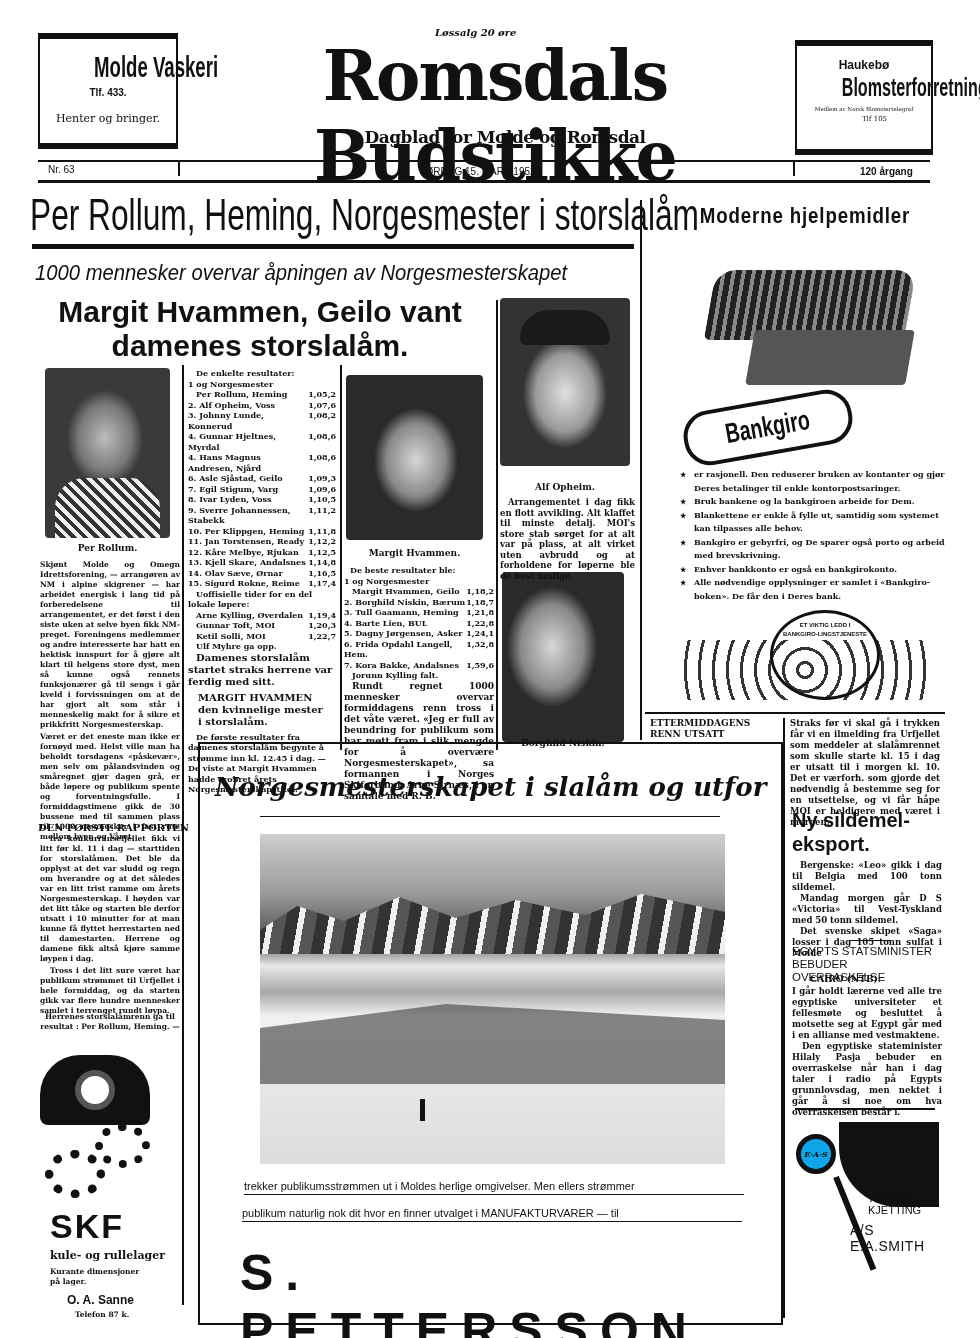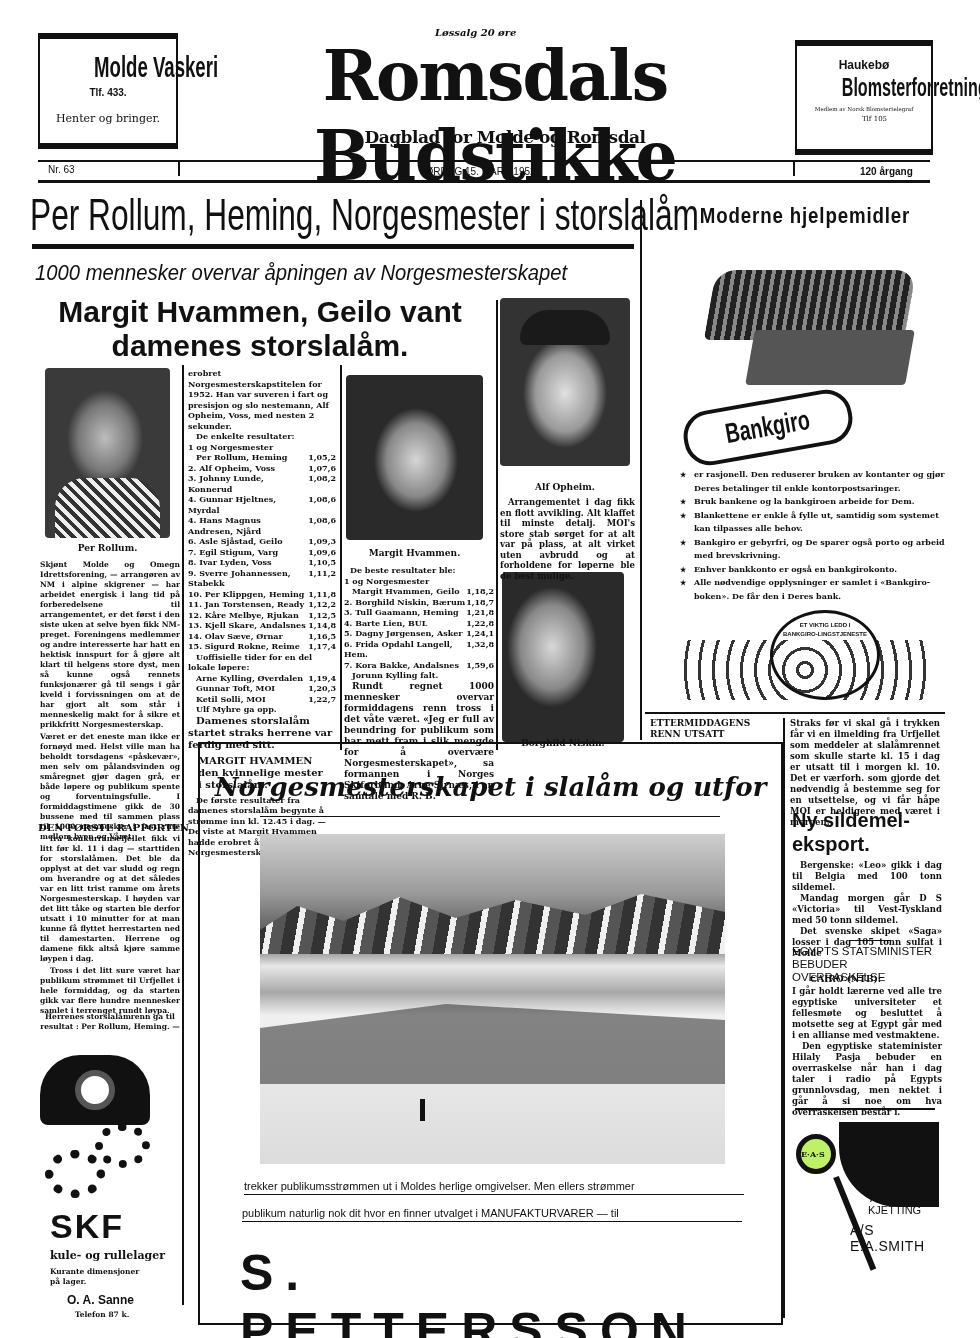--- a/index.html
+++ b/index.html
@@ -85,21 +85,20 @@
 </div>
 <div class="rule" style="left:182px;top:365px;width:2px;height:940px;"></div>
 <div class="abs" style="left:38px;top:822px;font-size:10px;font-weight:700;">DEN FØRSTE RAPPORTEN</div>
 <div class="abs tiny" style="left:40px;top:834px;width:140px;text-align:justify;font-weight:700;">
   <p style="text-indent:10px;">fra konkurransefjellet fikk vi litt før kl. 11 i dag — starttiden for storslalåmen. Det ble da opplyst at det var sludd og regn om hverandre og at det således var en litt trist ramme om årets Norgesmesterskap. I høyden var det litt tåke og starten ble derfor utsatt i 10 minutter for at man kunne få flyttet herrestarten ned til damestarten. Herrene og damene fikk altså kjøre samme løypen i dag.</p>
   <p style="text-indent:10px;margin-top:2px;">Tross i det litt sure været har publikum strømmet til Urfjellet i hele formiddag, og da starten gikk var flere hundre mennesker samlet i terrenget rundt løypa.</p>
 </div>
 <div class="abs tiny" style="left:40px;top:1012px;width:140px;font-weight:700;text-align:center;">Herrenes storslalåmrenn ga til resultat : Per Rollum, Heming. —</div>
 
 <div class="abs small" style="left:188px;top:368px;width:148px;">
-  <p>erobret Norgesmesterskapstitelen for 1952. Han var suveren i fart og presisjon og slo nestemann, Alf Opheim, Voss, med nesten 2 sekunder.</p>
   <p style="padding-left:8px;">De enkelte resultater:</p>
   <p>1 og Norgesmester</p>
   <div class="results">
     <div>
         <span style="padding-left:8px;">Per Rollum, Heming</span>
         <span>1,05,2</span>
       </div>
     <div>
         <span>2. Alf Opheim, Voss</span>
         <span>1,07,6</span>
@@ -259,21 +258,21 @@
 </div>
 <div class="abs small" style="left:810px;top:974px;font-size:9px;">CAIRO (NTB):</div>
 <div class="abs small" style="left:792px;top:986px;width:150px;text-align:justify;font-size:8.5px;line-height:11px;">
   <p>I går holdt lærerne ved alle tre egyptiske universiteter et fellesmøte og besluttet å motsette seg at Egypt går med i en allianse med vestmaktene.</p>
   <p style="text-indent:10px;">Den egyptiske stateminister Hilaly Pasja bebuder en overraskelse når han i dag taler i radio på Egypts grunnlovsdag, men nektet i går å si noe om hva overraskelsen består i.</p>
 </div>
 <div class="rule" style="left:795px;top:1108px;width:140px;height:2px;"></div>
 
 <div class="abs" style="left:788px;top:1122px;width:155px;height:160px;">
   <div style="position:absolute;right:4px;top:0;width:100px;height:85px;background:#111;border-radius:0 0 0 60px;"></div>
-  <div style="position:absolute;left:8px;top:12px;width:40px;height:40px;border:5px solid #111;border-radius:50%;background:#bef264;font-size:8px;font-weight:700;line-height:30px;">
+  <div style="position:absolute;left:8px;top:12px;width:40px;height:40px;border:5px solid #111;border-radius:50%;background:#0ea5e9;text-align:center;font-size:8px;font-weight:700;line-height:30px;font-style:italic;">
     <span>E·A·S</span>
   </div>
   <div style="position:absolute;left:45px;top:55px;width:6px;height:100px;background:#111;transform:rotate(-22deg);transform-origin:top;"></div>
   <div class="sans" style="position:absolute;left:82px;top:70px;font-size:11px;">ANKERE</div>
   <div class="sans" style="position:absolute;left:80px;top:82px;font-size:11px;">KJETTING</div>
   <div class="sans" style="position:absolute;left:62px;top:100px;font-size:14px;letter-spacing:0.5px;">A/S E.A.SMITH</div>
 </div>
 
 <div class="abs" style="left:198px;top:742px;width:585px;height:583px;border:2px solid #111;">
   <div style="position:absolute;left:0;top:28px;width:100%;text-align:center;font-size:26px;font-style:italic;font-weight:700;">Norgesmesterskapet i slalåm og utfor</div>

